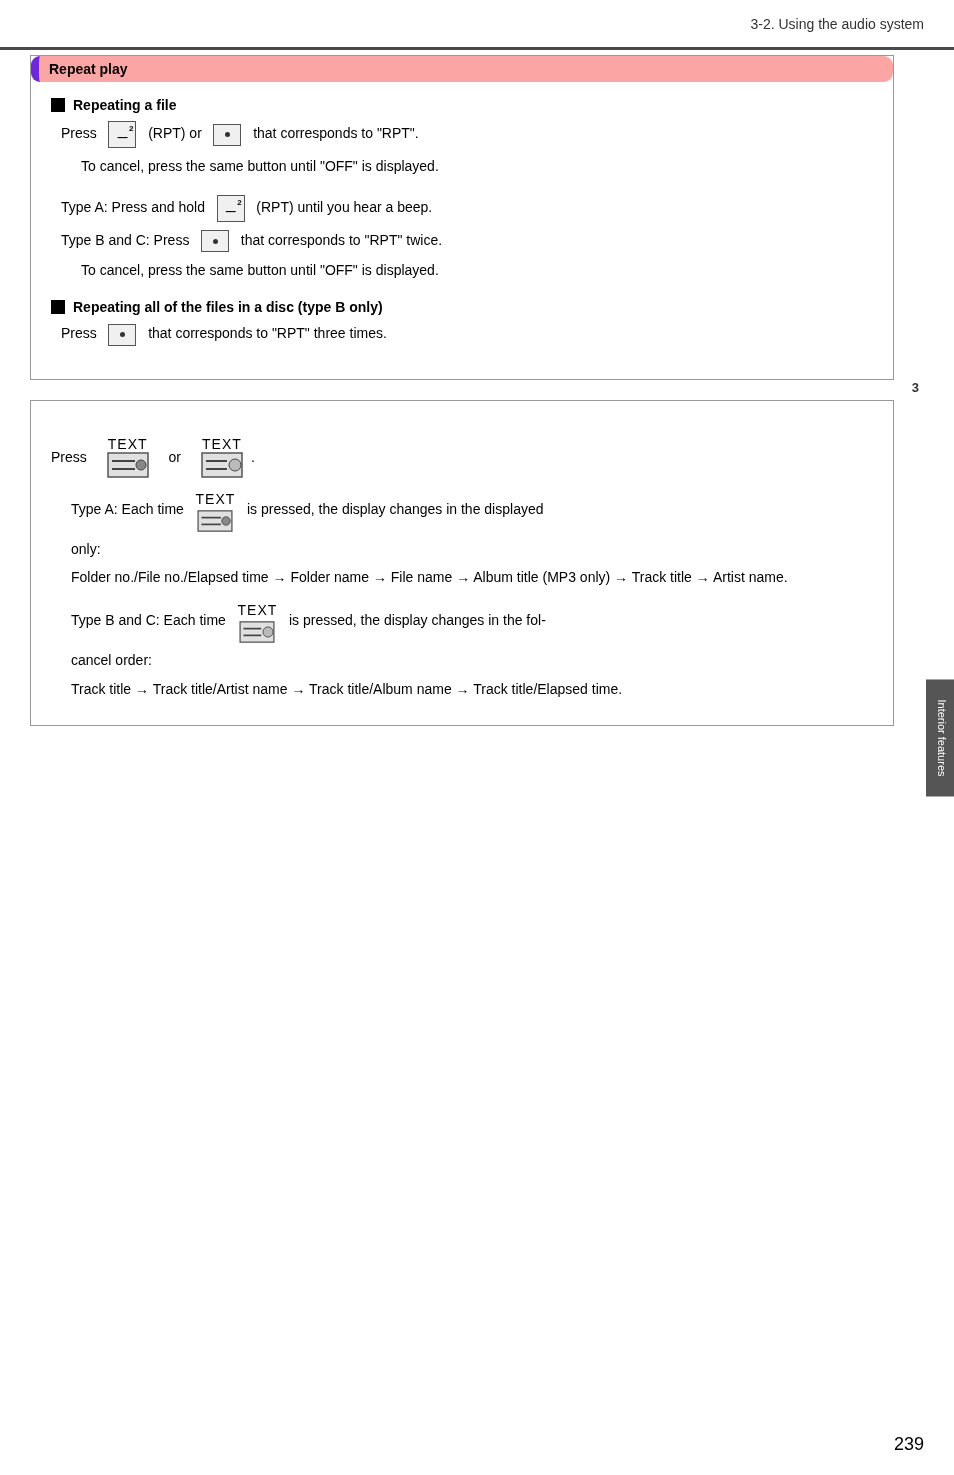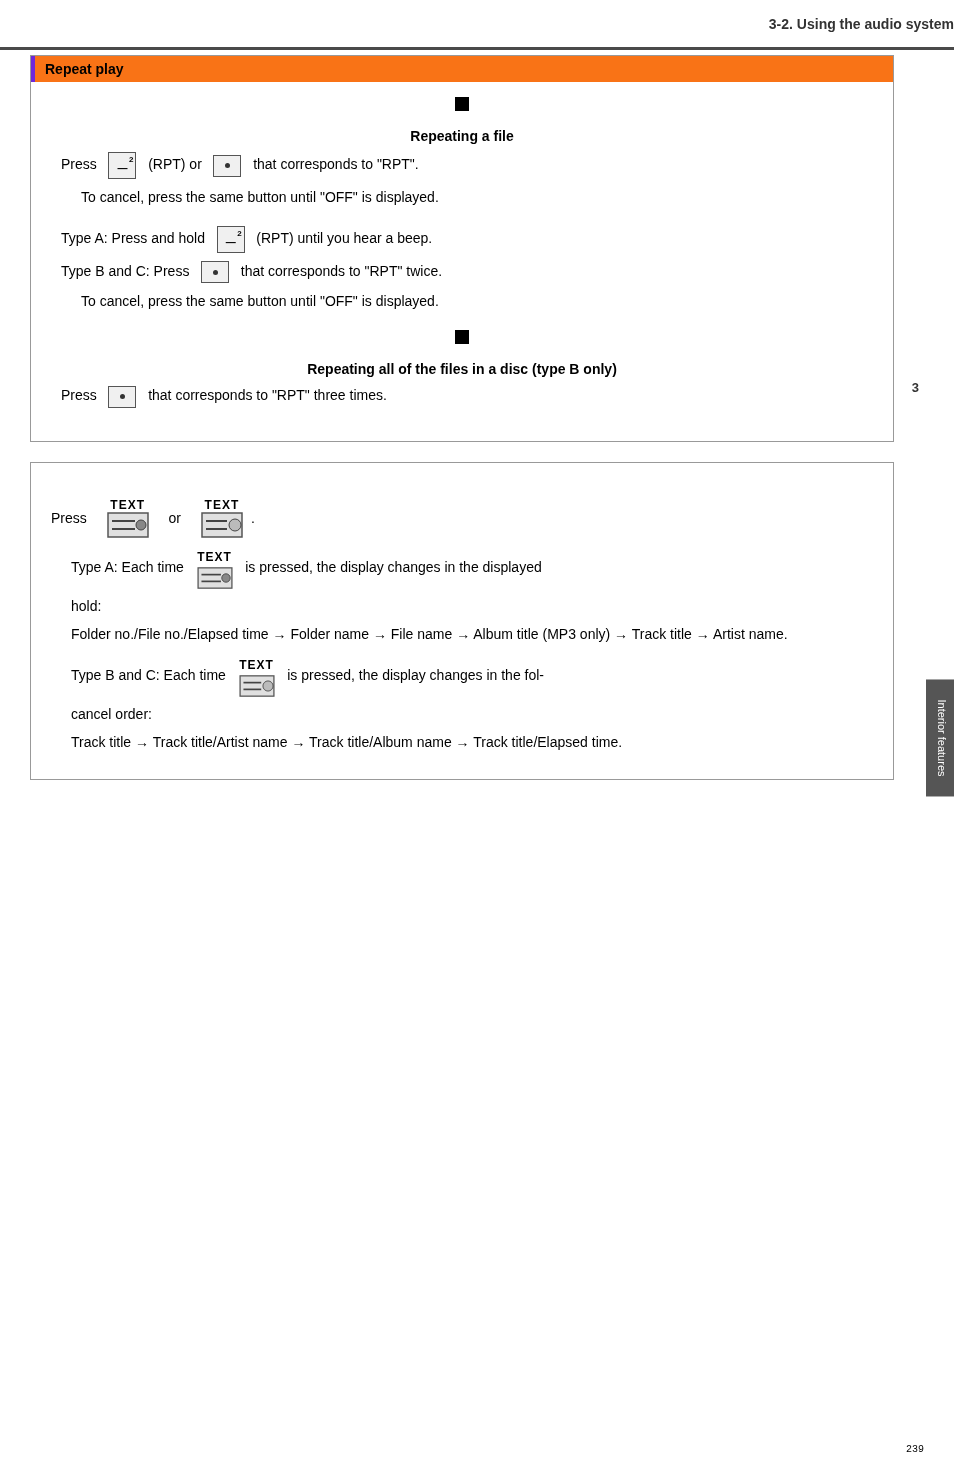--- a/index.html
+++ b/index.html
@@ -17,21 +17,21 @@
     .header-bar {
       position: absolute;
       top: 0;
       right: 0;
       width: 100%;
       height: 50px;
       border-bottom: 3px solid #4a4a4a;
       display: flex;
       align-items: center;
       justify-content: flex-end;
-      font-weight: bold;
+      padding-right: 30px;
     }
     .header-title {
       font-size: 14px;
       color: #333;
     }
 
     
     .side-tab {
       position: absolute;
       right: 0;
@@ -66,42 +66,42 @@
       right: 60px;
       padding-bottom: 60px;
     }
 
     
     .section-box {
       border: 1px solid #999;
       margin-bottom: 20px;
     }
     .section-header {
-      background: #f97316;
-      border-left: 4px solid #6d28d9;
+      background: #fca5a5;
+      border-left: 8px solid #6d28d9;
       padding: 5px 10px;
       font-weight: bold;
       font-size: 14px;
+      border-radius: 9px;
     }
     .section-body {
       padding: 15px 20px;
     }
 
     
     .subsection {
       margin-bottom: 18px;
     }
     .subsection-title {
       font-weight: bold;
       font-size: 14px;
       margin-bottom: 8px;
       display: flex;
       align-items: center;
-      gap: 17px;
-      flex-direction: column;
+      gap: 8px;
     }
     .black-square {
       width: 14px;
       height: 14px;
       background: #000;
       display: inline-block;
       flex-shrink: 0;
     }
 
     .para {
@@ -140,22 +140,21 @@
       height: 5px;
       background: #333;
       border-radius: 50%;
     }
 
     
     .page-number {
       position: absolute;
       bottom: 20px;
       right: 30px;
-      font-size: 10px;
-      font-family: Liberation Mono, monospace;
+      font-size: 18px;
     }
 
     
     .press-line {
       display: flex;
       align-items: center;
       gap: 8px;
       margin: 20px 0 10px 0;
       font-size: 14px;
     }
@@ -166,22 +165,22 @@
     }
 
     
     .icon-text-a, .icon-text-b {
       display: inline-flex;
       flex-direction: column;
       align-items: center;
       vertical-align: middle;
     }
     .icon-text-label {
-      font-size: 12px;
-      font-weight: bold;
+      font-size: 14px;
+      font-weight: normal;
       letter-spacing: 1px;
     }
     .icon-svg {
       display: block;
     }
   </style>
 </head>
 <body>
 
 <div class="header-bar">
@@ -316,21 +315,21 @@
               <rect x="1" y="1" width="40" height="24" fill="#e0e0e0" stroke="#555" stroke-width="1.5"></rect>
               <line x1="5" y1="9" x2="28" y2="9" stroke="#444" stroke-width="2"></line>
               <line x1="5" y1="17" x2="28" y2="17" stroke="#444" stroke-width="2"></line>
               <circle cx="34" cy="13" r="5" fill="#888" stroke="#444" stroke-width="1"></circle>
             </svg>
           </span>
           &nbsp;
           <span>is pressed, the display changes in the displayed</span>
         </div>
         <div style="margin-bottom:6px;">
-          <span>hold:</span>
+          <span>only:</span>
         </div>
         <div style="line-height:1.6;">
           <span>Folder no./File no./Elapsed time → Folder name → File name → Album title (MP3 only) → Track title → Artist name.</span>
         </div>
       </div>
 
       <div class="type-a-block">
         <div style="margin-bottom:6px; line-height:1.6;">
           <span>Type B and C: Each time</span>
           &nbsp;

